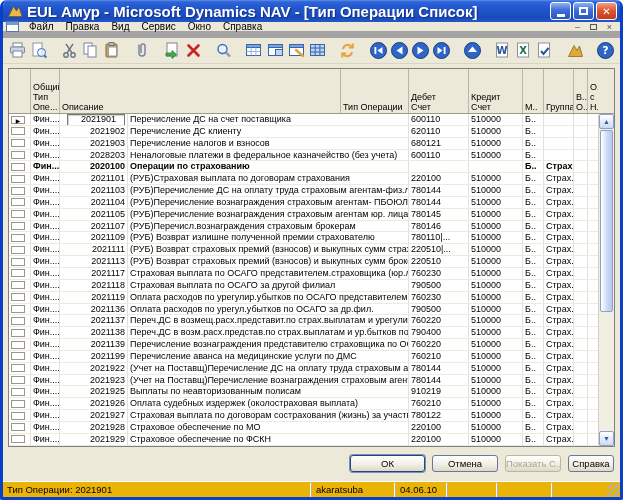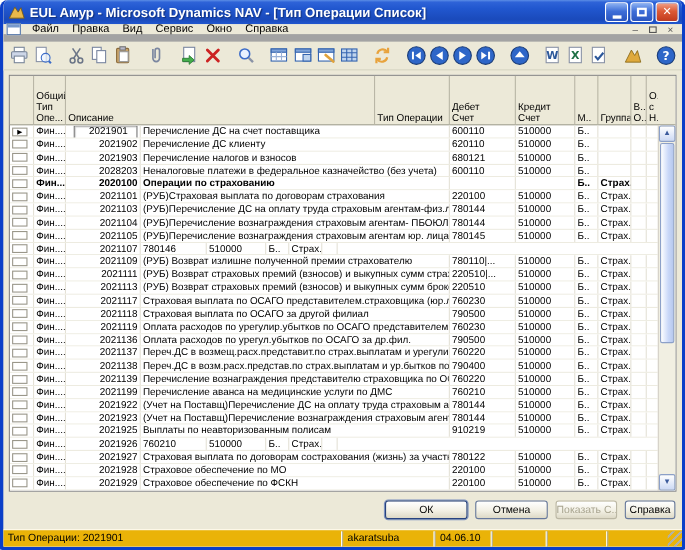--- a/index.html
+++ b/index.html
@@ -7,21 +7,21 @@
   body { font-family:"Liberation Sans","DejaVu Sans",sans-serif; font-size:10px; background:#fff; }
 
   .window { width:623px; height:500px; border:3px solid #0B3FC8; border-top:none;
             border-radius:7px 7px 2px 2px; overflow:hidden; background:#ECE9D8;
             display:flex; flex-direction:column; }
 
   
   .titlebar { height:22px; flex:none; display:flex; align-items:center; padding:0 3px 0 4px;
     background:linear-gradient(180deg,#5C8EE6 0%,#2E63D8 9%,#2157CF 35%,#1A4ABB 80%,#2157CF 100%);
     color:#fff; }
-  .title-text { flex:1; font-weight:bold; font-size:12px; white-space:nowrap; overflow:hidden;
+  .title-text { flex:1; font-weight:bold; font-size:15px; white-space:nowrap; overflow:hidden;
     text-shadow:1px 1px 1px #10307E; margin-left:4px; }
   .wbtn { width:21px; height:18px; border:1px solid #fff; border-radius:3px; margin-left:2px;
     display:flex; align-items:center; justify-content:center; color:#fff; font-size:10px; font-weight:bold; }
   .wbtn.min,.wbtn.max { background:linear-gradient(180deg,#8DB2F2,#3E6ED8 45%,#2A55C0); }
   .wbtn.close { background:linear-gradient(180deg,#F0A088,#DD5A36 45%,#C23B1D); }
   .minbar { width:8px; height:3px; background:#fff; margin-top:8px; }
   .maxbox { width:9px; height:8px; border:2px solid #fff; }
 
   
   .menubar { height:16px; flex:none; background:#ECE9D8; display:flex; align-items:center;
@@ -440,20 +440,21 @@
               <div class="cell c-gruppa">Страх...</div>
               <div class="cell c-vo"></div>
               <div class="cell c-osn"></div>
             </div>
             <div class="trow">
               <div class="cell c-sel">
                 <div class="selbox"></div>
               </div>
               <div class="cell c-obshiy">Фин....</div>
               <div class="cell c-tip">2021107</div>
+              <div class="cell c-opis">(РУБ)Перечисл.вознаграждения страховым брокерам</div>
               <div class="cell c-debet">780146</div>
               <div class="cell c-kredit">510000</div>
               <div class="cell c-m">Б..</div>
               <div class="cell c-gruppa">Страх...</div>
               <div class="cell c-vo"></div>
               <div class="cell c-osn"></div>
             </div>
             <div class="trow">
               <div class="cell c-sel">
                 <div class="selbox"></div>
@@ -649,20 +650,21 @@
               <div class="cell c-gruppa">Страх...</div>
               <div class="cell c-vo"></div>
               <div class="cell c-osn"></div>
             </div>
             <div class="trow">
               <div class="cell c-sel">
                 <div class="selbox"></div>
               </div>
               <div class="cell c-obshiy">Фин....</div>
               <div class="cell c-tip">2021926</div>
+              <div class="cell c-opis">Оплата судебных издержек (околостраховая выплата)</div>
               <div class="cell c-debet">760210</div>
               <div class="cell c-kredit">510000</div>
               <div class="cell c-m">Б..</div>
               <div class="cell c-gruppa">Страх...</div>
               <div class="cell c-vo"></div>
               <div class="cell c-osn"></div>
             </div>
             <div class="trow">
               <div class="cell c-sel">
                 <div class="selbox"></div>

